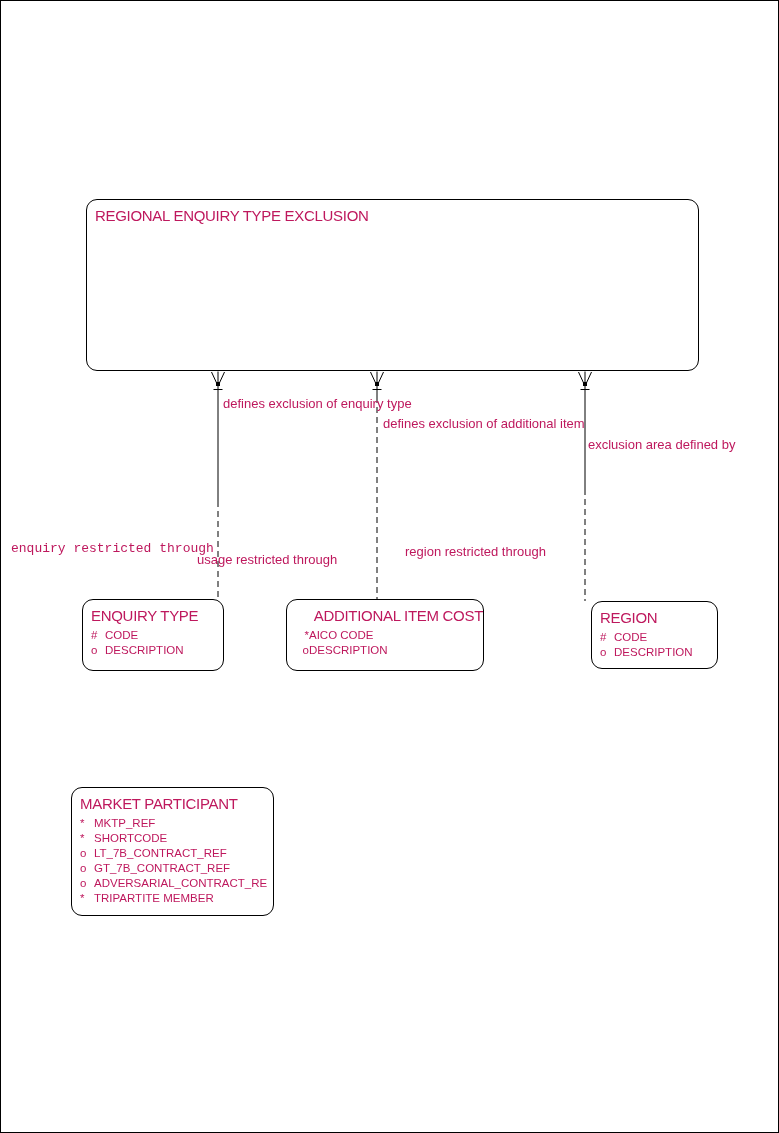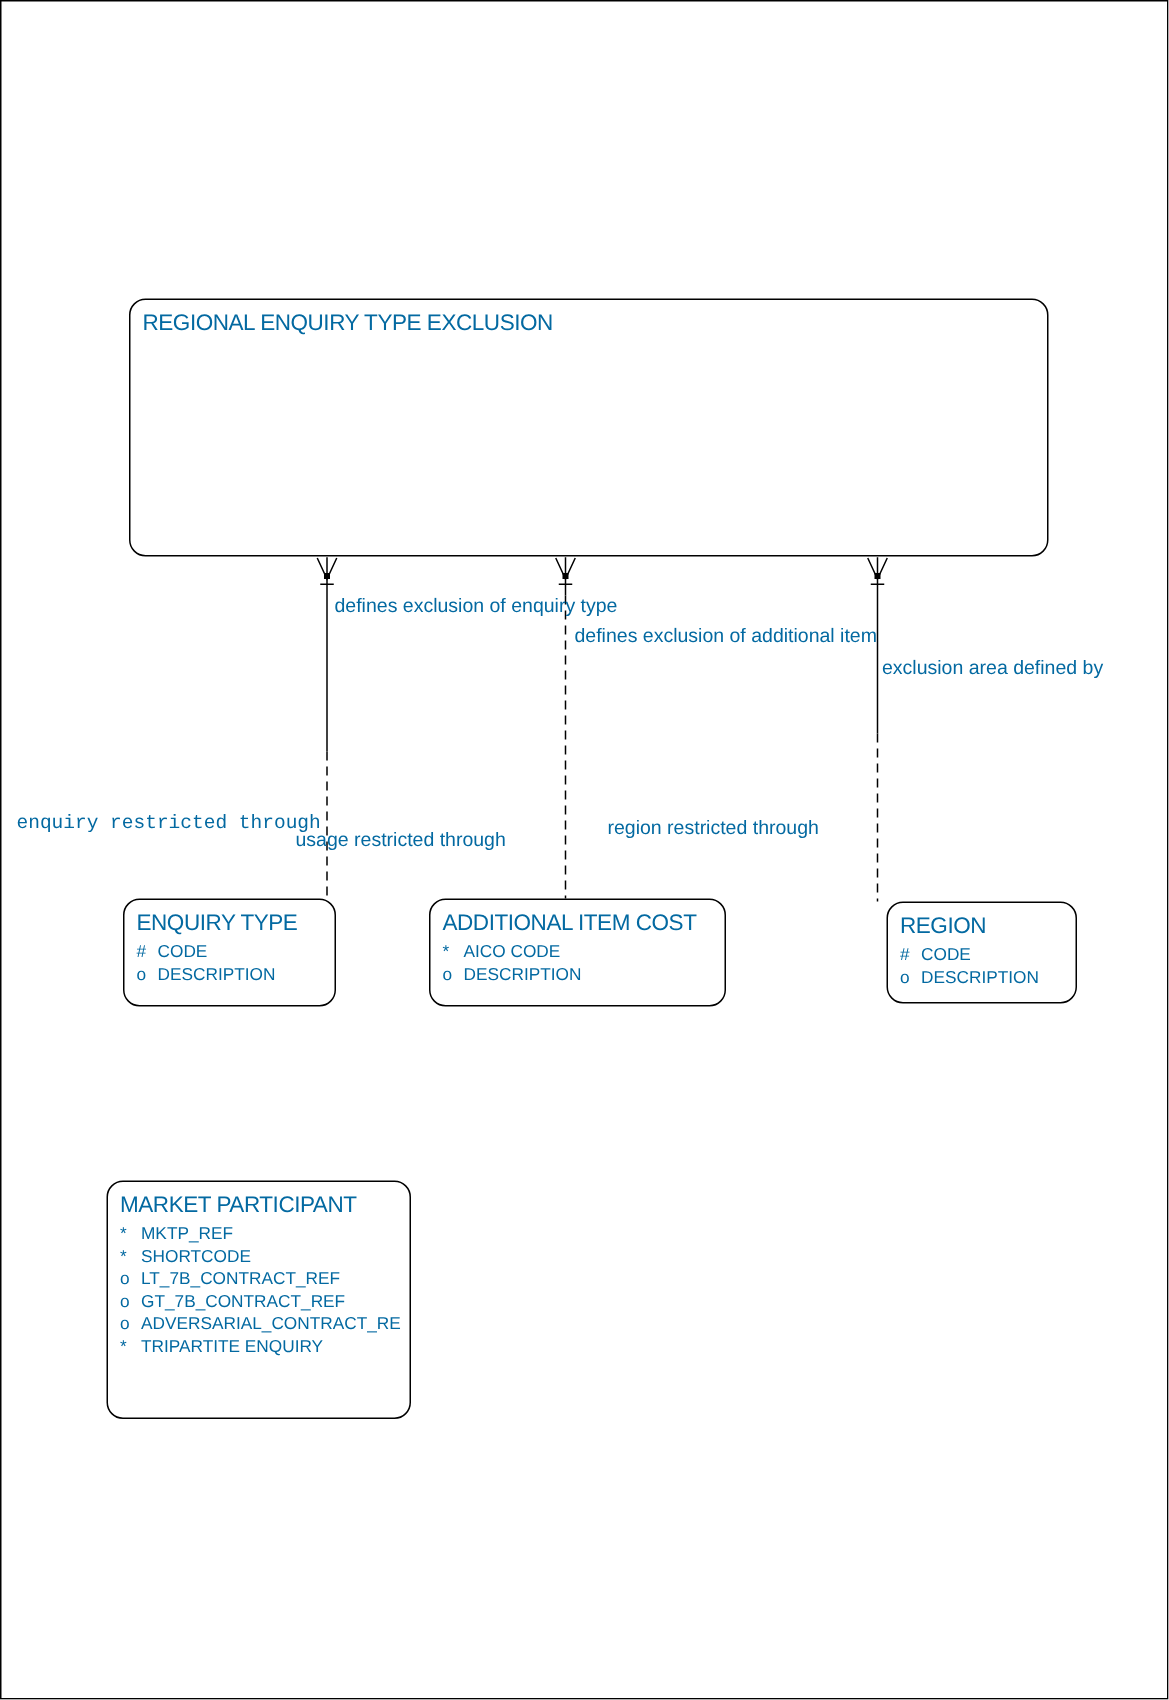--- a/index.html
+++ b/index.html
@@ -5,21 +5,21 @@
   html, body { margin: 0; padding: 0; background: #d8d8d8; }
   .page {
     position: relative;
     width: 779px;
     height: 1133px;
     background: #ffffff;
     border: 1px solid #000000;
     box-sizing: border-box;
     overflow: hidden;
     font-family: "Liberation Sans", "DejaVu Sans", sans-serif;
-    color: #0369a1;
+    color: #be185d;
   }
   .overlay {
     position: absolute;
     left: 0; top: 0;
     width: 779px; height: 1133px;
   }
   .entity {
     position: absolute;
     border: 1px solid #000000;
     border-radius: 11px;
@@ -98,21 +98,21 @@
     <div class="attr-row">
       <span class="attr-marker">#</span>
       <span>CODE</span>
     </div>
     <div class="attr-row">
       <span class="attr-marker">o</span>
       <span>DESCRIPTION</span>
     </div>
   </div>
 
-  <div class="entity" style="left:285px; top:598px; width:198px; height:72px;">
+  <div class="entity" style="left:285px; top:598px; width:198px; height:72px;text-align:right;">
     <div class="etitle">ADDITIONAL ITEM COST</div>
     <div class="attr-row">
       <span class="attr-marker">*</span>
       <span>AICO CODE</span>
     </div>
     <div class="attr-row">
       <span class="attr-marker">o</span>
       <span>DESCRIPTION</span>
     </div>
   </div>
@@ -122,21 +122,21 @@
     <div class="attr-row">
       <span class="attr-marker">#</span>
       <span>CODE</span>
     </div>
     <div class="attr-row">
       <span class="attr-marker">o</span>
       <span>DESCRIPTION</span>
     </div>
   </div>
 
-  <div class="entity" style="left:70px; top:786px; width:203px; height:159px;">
+  <div class="entity" style="left:70px; top:786px; width:203px; height:129px;">
     <div class="etitle">MARKET PARTICIPANT</div>
     <div class="attr-row">
       <span class="attr-marker">*</span>
       <span>MKTP_REF</span>
     </div>
     <div class="attr-row">
       <span class="attr-marker">*</span>
       <span>SHORTCODE</span>
     </div>
     <div class="attr-row">
@@ -146,17 +146,17 @@
     <div class="attr-row">
       <span class="attr-marker">o</span>
       <span>GT_7B_CONTRACT_REF</span>
     </div>
     <div class="attr-row">
       <span class="attr-marker">o</span>
       <span>ADVERSARIAL_CONTRACT_RE</span>
     </div>
     <div class="attr-row">
       <span class="attr-marker">*</span>
-      <span>TRIPARTITE ENQUIRY</span>
+      <span>TRIPARTITE MEMBER</span>
     </div>
   </div>
 
 </div>
 
 </body></html>

